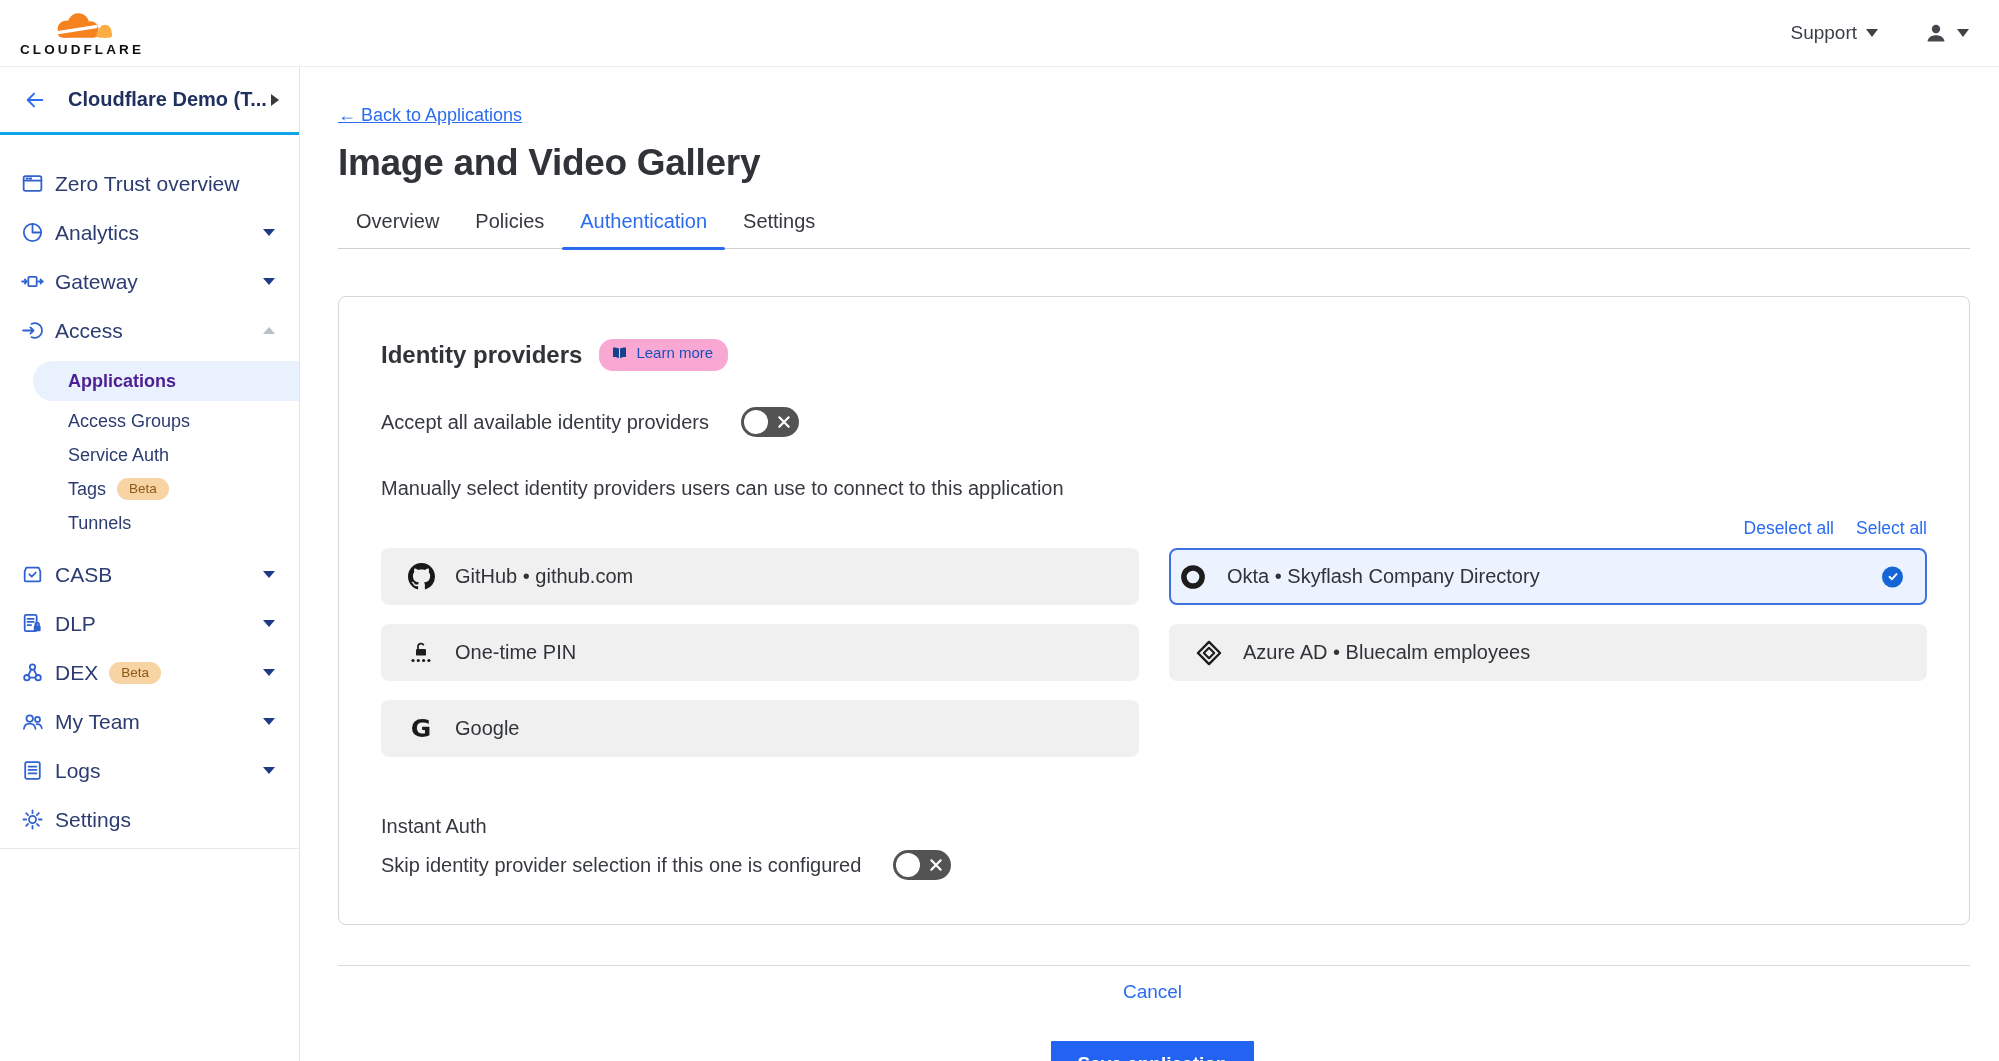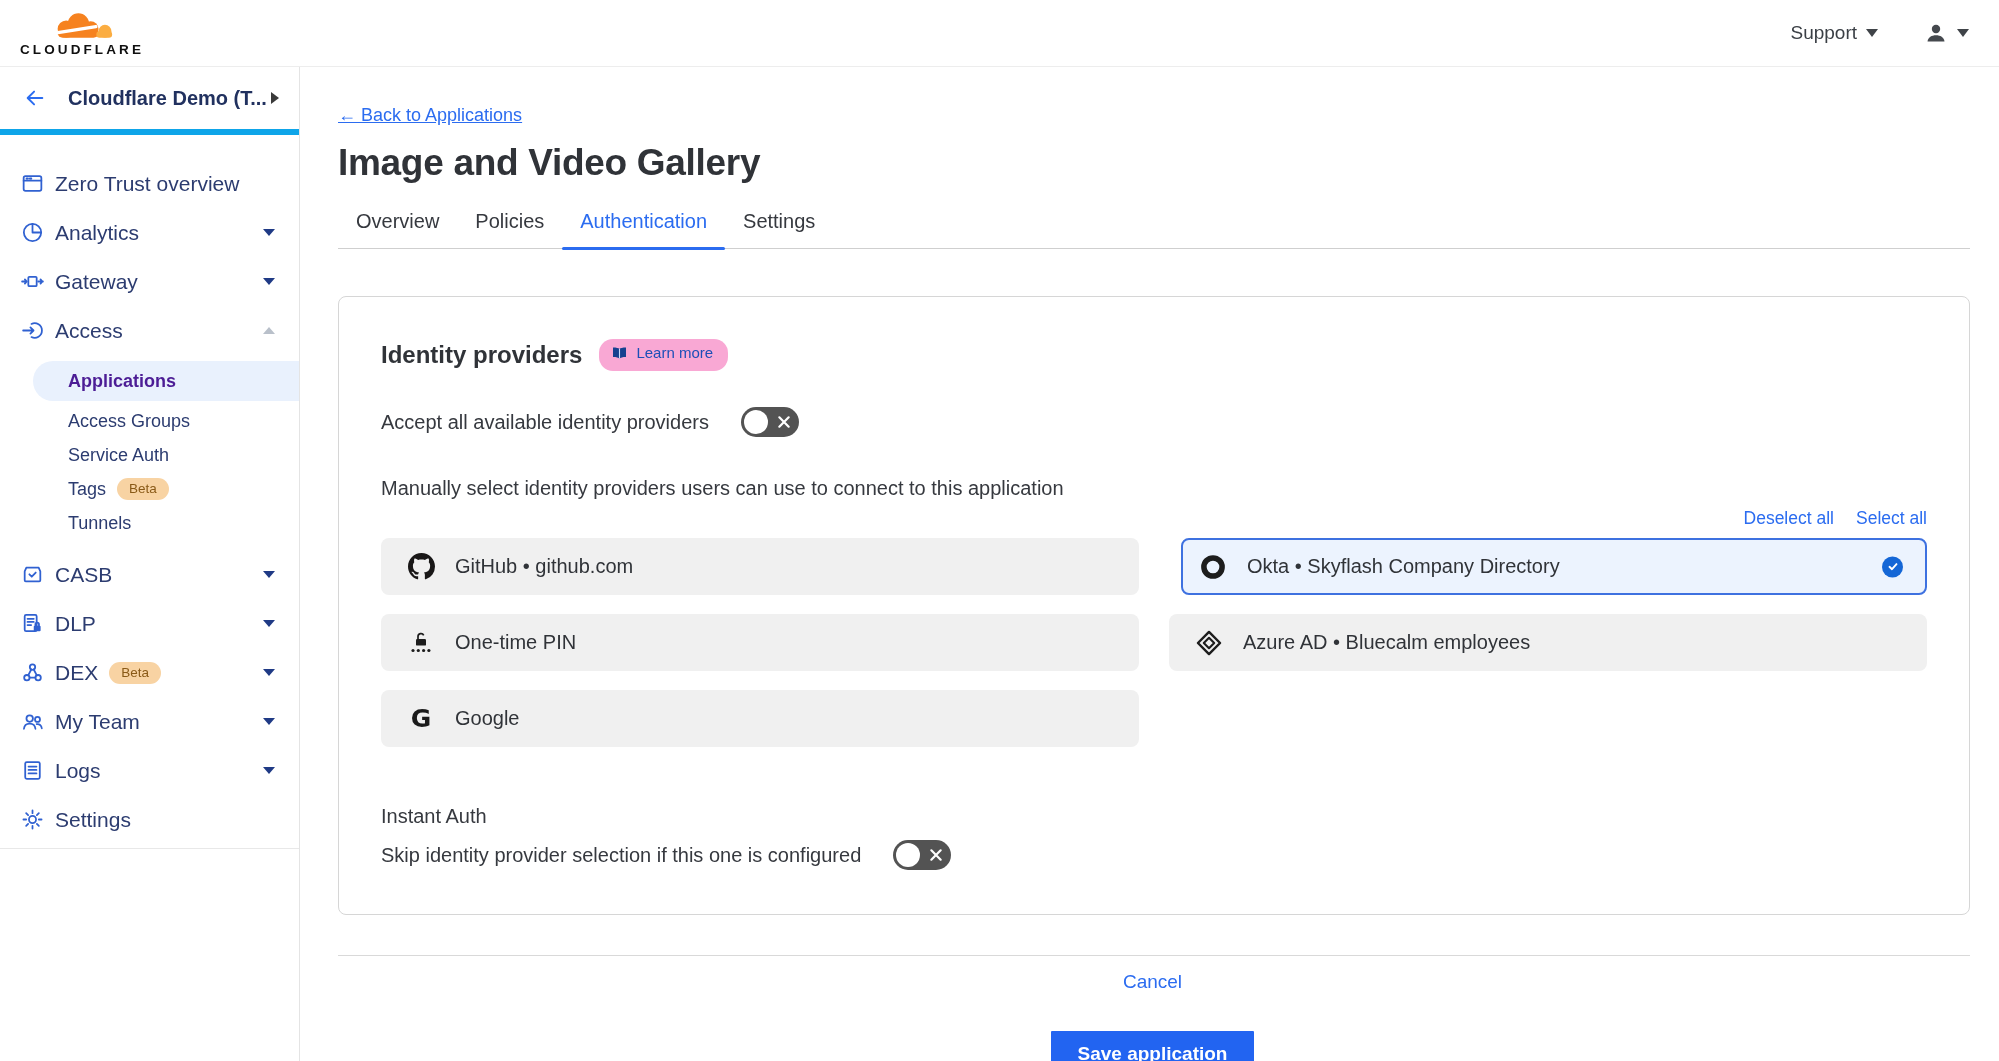--- a/index.html
+++ b/index.html
@@ -13,21 +13,21 @@
   .support { display:flex; align-items:center; gap:9px; font-size:19px; color:#3a3f45; cursor:pointer; }
   .acct { display:flex; align-items:center; gap:9px; cursor:pointer; }
   .tri-down { width:0; height:0; border-left:6px solid transparent; border-right:6px solid transparent; border-top:8px solid #3f4348; }
 
   
   .shell { display:flex; height:994px; }
   .sidebar { width:300px; border-right:1px solid #e4e4e4; background:#fff; flex-shrink:0; }
   .main { flex:1; padding:0 29px 0 38px; overflow:hidden; }
 
   
-  .side-head { height:68px; display:flex; align-items:center; padding:0 20px 0 24px; border-bottom:6px solid #0ea5e9; }
+  .side-head { height:68px; display:flex; align-items:center; padding:0 20px 0 24px; border-bottom:3px solid #0ea5e9; }
   .side-head-title { font-size:20px; font-weight:700; color:#21315f; margin-left:22px; white-space:nowrap; }
   .tri-right { width:0; height:0; border-top:6px solid transparent; border-bottom:6px solid transparent; border-left:8px solid #3a3a3a; margin-left:auto; }
   .nav { padding-top:24px; }
   .nav-item { height:49px; display:flex; align-items:center; padding:0 16px 0 20px; cursor:pointer; }
   .nav-item .ico { width:25px; height:25px; color:#3061d1; flex-shrink:0; display:flex; align-items:center; justify-content:center; }
   .nav-item .ico svg { width:25px; height:25px; stroke:#3061d1; fill:none; stroke-width:1.7; stroke-linecap:round; stroke-linejoin:round; }
   .nav-label { font-size:21px; color:#2c3c70; margin-left:10px; }
   .caret-dn { width:0; height:0; border-left:6px solid transparent; border-right:6px solid transparent; border-top:7.5px solid #1f3a85; margin-left:auto; margin-right:8px; }
   .caret-up { width:0; height:0; border-left:6px solid transparent; border-right:6px solid transparent; border-bottom:7.5px solid #b9c0ca; margin-left:auto; margin-right:8px; }
   .subnav { padding:4px 0 10px 0; }
@@ -51,26 +51,26 @@
   .learn-badge { display:flex; align-items:center; gap:8px; background:#f9a8d4; color:#1b4fb8; font-size:15px; padding:5px 15px 10px 12px; border-radius:14px; cursor:pointer; }
   .learn-badge svg { width:17px; height:14px; fill:#16418f; }
 
   .row-accept { margin-top:36px; display:flex; align-items:center; }
   .row-accept .lbl { font-size:20px; }
   .toggle { width:58px; height:30px; border-radius:15px; background:#535353; position:relative; margin-left:32px; cursor:pointer; flex-shrink:0; }
   .toggle .knob { position:absolute; left:3px; top:3px; width:24px; height:24px; border-radius:50%; background:#fff; }
   .toggle svg.x { position:absolute; right:8px; top:8px; width:14px; height:14px; stroke:#fff; stroke-width:1.9; stroke-linecap:round; }
 
   .manual-text { margin-top:40px; font-size:20px; }
-  .select-links { display:flex; justify-content:flex-end; gap:22px; margin-top:8px; font-size:17.5px; }
+  .select-links { display:flex; justify-content:flex-end; gap:22px; margin-top:18px; font-size:17.5px; }
   .select-links span { color:#2b6cf0; cursor:pointer; }
 
   .prov-grid { margin-top:9px; display:grid; grid-template-columns:1fr 1fr; column-gap:30px; row-gap:19px; }
   .tile { height:57px; background:#f0f0f0; border-radius:8px; display:flex; align-items:center; padding:0 26px; cursor:pointer; position:relative; }
-  .tile.selected { background:#ecf3fe; border:2px solid #3e71e0; padding:0 16px;margin-left:12px; }
+  .tile.selected { background:#ecf3fe; border:2px solid #3e71e0; padding:0 8px; }
   .tile .p-ico { width:28px; display:flex; align-items:center; justify-content:center; flex-shrink:0; }
   .tile .p-lbl { margin-left:20px; font-size:20px; color:#303338; }
   .check-badge { position:absolute; right:22px; top:50%; transform:translateY(-50%); width:21px; height:21px; border-radius:50%; background:#1466d6; display:flex; align-items:center; justify-content:center; }
   .g-glyph { font-size:25px; font-weight:800; color:#1b1b1b; font-family:"DejaVu Sans",sans-serif; }
   .otp-ico { display:flex; flex-direction:column; align-items:center; gap:1px; }
 
   .instant-title { margin-top:58px; font-size:20px; font-weight:400; }
   .row-skip { margin-top:12px; display:flex; align-items:center; }
   .row-skip .lbl { font-size:20px; }
 

